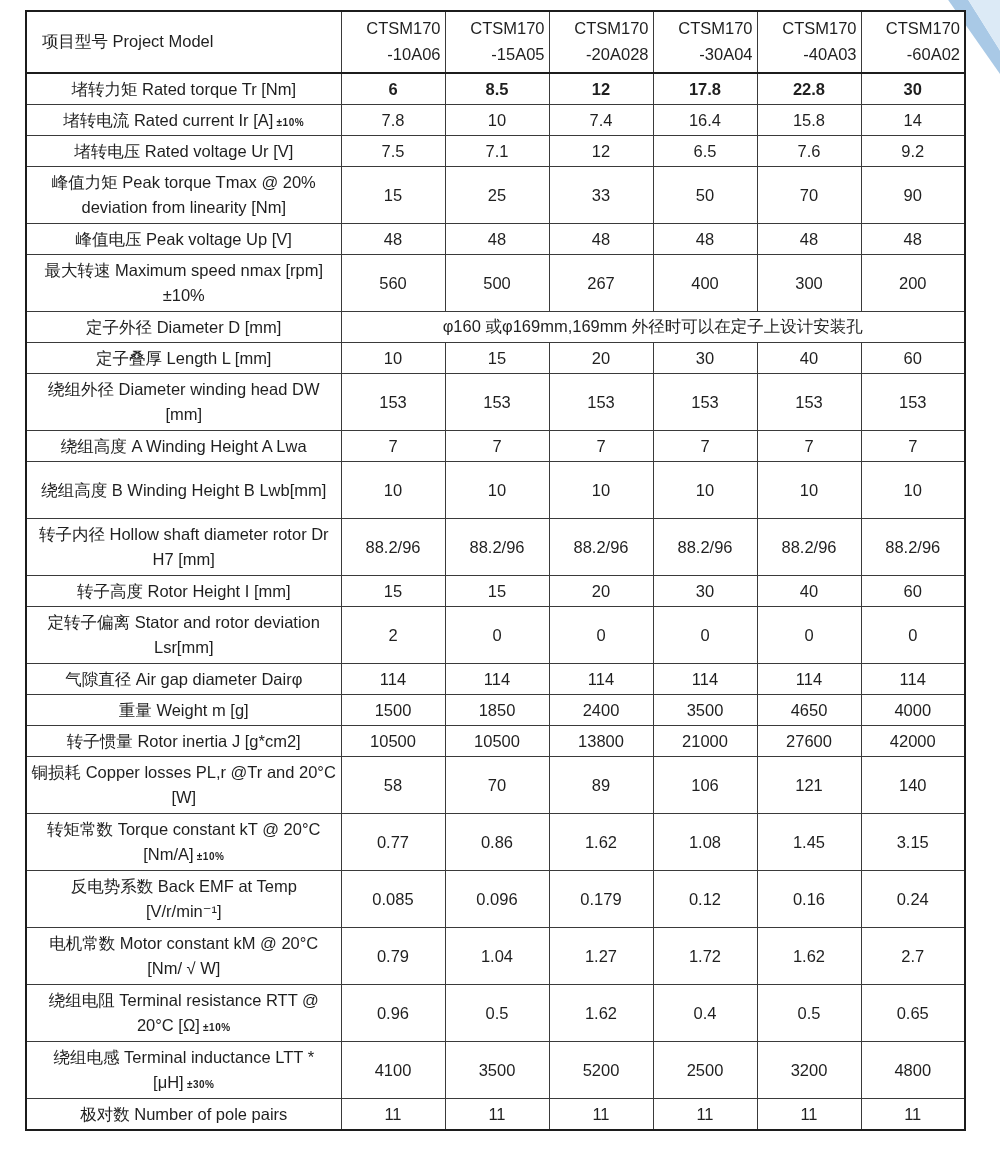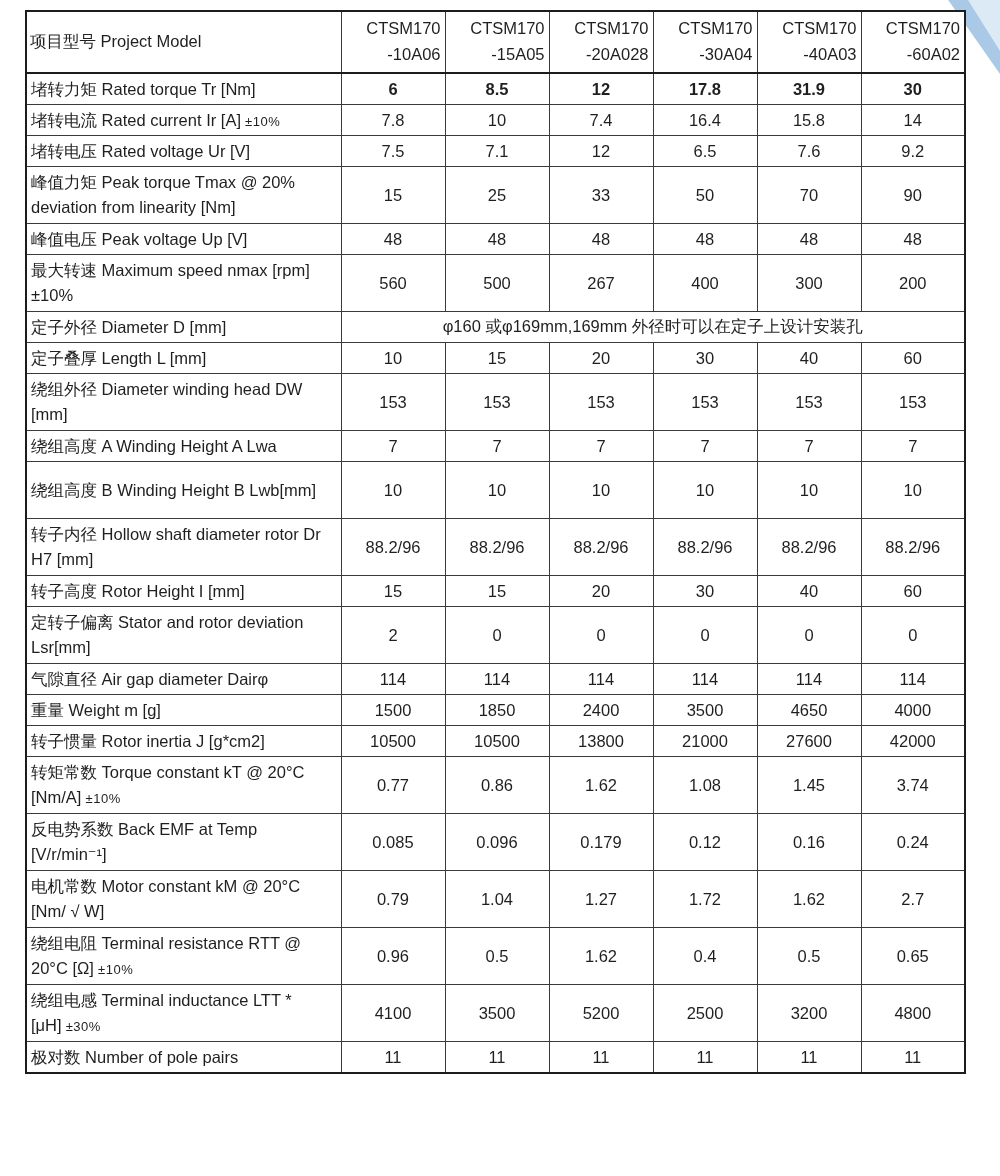--- a/index.html
+++ b/index.html
@@ -57,48 +57,48 @@
     vertical-align: middle;
     padding: 1px 4px;
     overflow: hidden;
   }
   thead th {
     font-weight: normal;
     height: 58px;
   }
   thead th.label-cell {
     text-align: left;
-    padding-left: 3px;
+    padding-left: 15px;
   }
   thead th.model-cell {
     text-align: right;
     white-space: pre-line;
     line-height: 1.55;
     border-bottom: 2.5px solid #1c1c1c;
   }
   thead th.label-cell {
     border-bottom: 2.5px solid #1c1c1c;
   }
   td.label-cell {
-    text-align: left;
+    text-align: center;
     padding-left: 11px;
     line-height: 1.5;
     margin-top: 36px;
   }
   td.value-cell {
     text-align: center;
   }
   td.value-cell.bold {
     font-weight: bold;
   }
   tr.single td { height: 28px; }
   tr.double td { height: 54px; }
   span.note {
-    font-size: 13px;
-    font-weight: normal;
+    font-size: 10px;
+    font-weight: bold;
     letter-spacing: 0.5px;
     white-space: nowrap;
   }
 </style>
 </head>
 <body>
 
 <div class="page">
 
   <div class="corner">
@@ -134,21 +134,21 @@
 -60A02</th>
           </tr>
       </thead>
       <tbody id="spec-body">
           <tr class="single">
             <td class="label-cell">堵转力矩 Rated torque Tr  [Nm]</td>
             <td class="value-cell bold">6</td>
             <td class="value-cell bold">8.5</td>
             <td class="value-cell bold">12</td>
             <td class="value-cell bold">17.8</td>
-            <td class="value-cell bold">31.9</td>
+            <td class="value-cell bold">22.8</td>
             <td class="value-cell bold">30</td>
           </tr>
           <tr class="single">
             <td class="label-cell">堵转电流 Rated current Ir [A]<span class="note">&nbsp;±10%</span></td>
             <td class="value-cell">7.8</td>
             <td class="value-cell">10</td>
             <td class="value-cell">7.4</td>
             <td class="value-cell">16.4</td>
             <td class="value-cell">15.8</td>
             <td class="value-cell">14</td>
@@ -277,27 +277,36 @@
           <tr class="single">
             <td class="label-cell">转子惯量 Rotor inertia J [g*cm2]</td>
             <td class="value-cell">10500</td>
             <td class="value-cell">10500</td>
             <td class="value-cell">13800</td>
             <td class="value-cell">21000</td>
             <td class="value-cell">27600</td>
             <td class="value-cell">42000</td>
           </tr>
           <tr class="double">
+            <td class="label-cell">铜损耗 Copper losses PL,r @Tr and 20°C [W]</td>
+            <td class="value-cell">58</td>
+            <td class="value-cell">70</td>
+            <td class="value-cell">89</td>
+            <td class="value-cell">106</td>
+            <td class="value-cell">121</td>
+            <td class="value-cell">140</td>
+          </tr>
+          <tr class="double">
             <td class="label-cell">转矩常数 Torque constant kT @ 20°C [Nm/A]<span class="note">&nbsp;±10%</span></td>
             <td class="value-cell">0.77</td>
             <td class="value-cell">0.86</td>
             <td class="value-cell">1.62</td>
             <td class="value-cell">1.08</td>
             <td class="value-cell">1.45</td>
-            <td class="value-cell">3.74</td>
+            <td class="value-cell">3.15</td>
           </tr>
           <tr class="double">
             <td class="label-cell">反电势系数 Back EMF at Temp [V/r/min⁻¹]</td>
             <td class="value-cell">0.085</td>
             <td class="value-cell">0.096</td>
             <td class="value-cell">0.179</td>
             <td class="value-cell">0.12</td>
             <td class="value-cell">0.16</td>
             <td class="value-cell">0.24</td>
           </tr>

